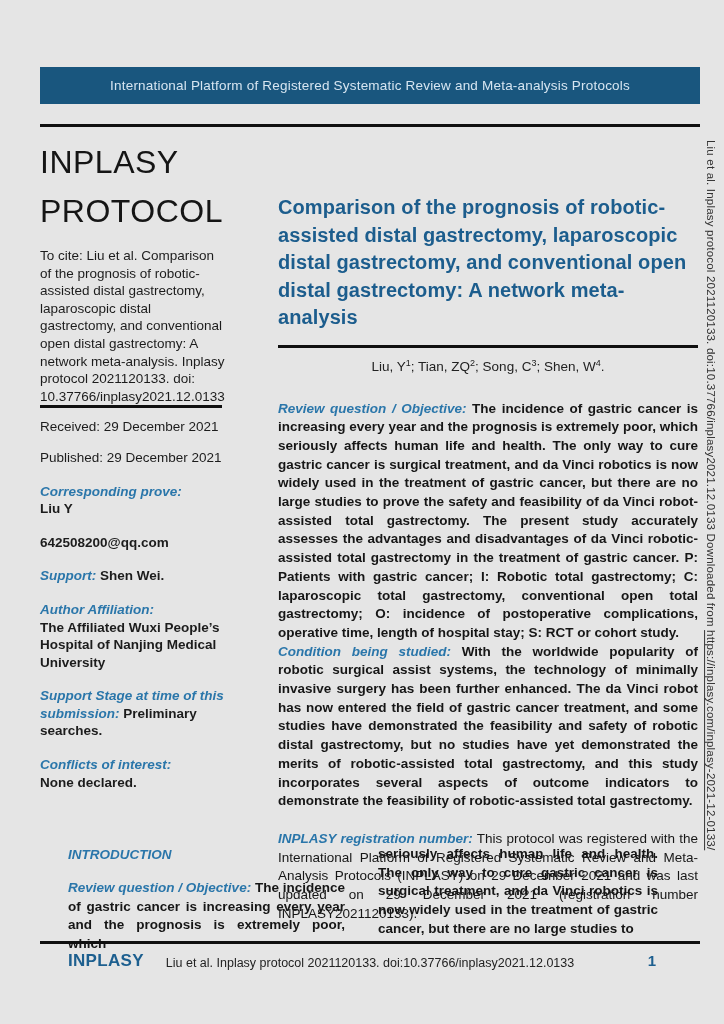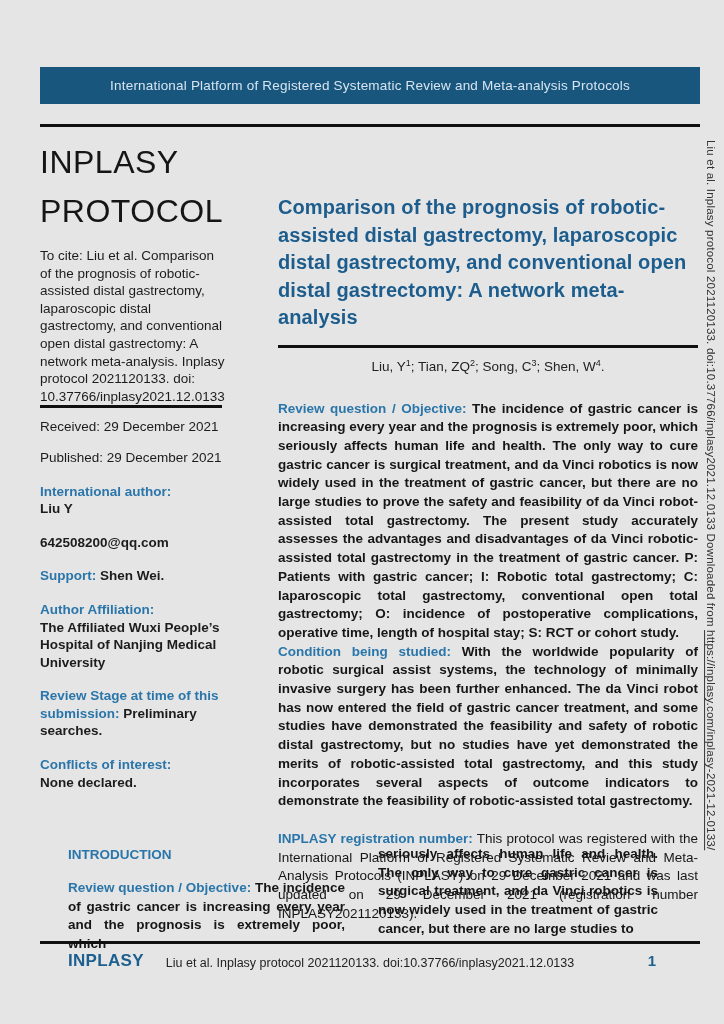--- a/index.html
+++ b/index.html
@@ -22,21 +22,21 @@
     color:#151515; letter-spacing:0.5px; font-weight:400;
   }
   .leftcol {
     position:absolute; left:40px; top:247px; width:186px;
     font-size:13.5px; line-height:17.6px; color:#1c1c1c;
   }
   .leftcol .cite { }
   .leftcol .lc-rule { width:182px; height:3px; background:#101010; margin:0 0 10px 0; }
   .leftcol .dateline { margin-bottom:13px; }
   .lc-block { margin-top:16px; }
-  .blue { color:#2a76aa; font-weight:bold; }
+  .blue { color:#2a76aa; font-weight:bold;font-style:italic; }
   .bold { font-weight:bold; }
   .rightcol { position:absolute; left:278px; top:150px; width:420px;margin-top:44px; }
   .title {
     font-size:20px; font-weight:bold; color:#1c5d8d; line-height:27.5px;
     letter-spacing:0.1px; margin-bottom:13px;
   }
   .rc-rule { width:420px; height:3px; background:#101010; margin-bottom:11px; }
   .authors { font-size:13.5px; color:#222; margin-bottom:26px;text-align:center; }
   .authors sup { font-size:9px; line-height:0; }
   .body-p {
@@ -83,38 +83,38 @@
     <div>PROTOCOL</div>
   </div>
 
   <div class="leftcol">
     <div class="cite">To cite: Liu et al. Comparison of the prognosis of robotic-assisted distal gastrectomy, laparoscopic distal gastrectomy, and conventional open distal gastrectomy: A network meta-analysis. Inplasy protocol 2021120133. doi: 10.37766/inplasy2021.12.0133</div>
     <div class="lc-rule"></div>
     <div class="dateline">Received: 29 December 2021</div>
     <div class="dateline">Published: 29 December 2021</div>
 
     <div class="lc-block">
-      <div class="blue">International author:</div>
+      <div class="blue">Corresponding prove:</div>
       <div class="bold">Liu Y</div>
     </div>
 
     <div class="lc-block bold">642508200@qq.com</div>
 
     <div class="lc-block">
       <span class="blue">Support:</span>
       <span class="bold">Shen Wei.</span>
     </div>
 
     <div class="lc-block">
       <div class="blue">Author Affiliation:</div>
       <div class="bold">The Affiliated Wuxi People’s Hospital of Nanjing Medical University</div>
     </div>
 
     <div class="lc-block">
-      <span class="blue">Review Stage at time of this submission:</span>
+      <span class="blue">Support Stage at time of this submission:</span>
       <span class="bold">Preliminary searches.</span>
     </div>
 
     <div class="lc-block">
       <div class="blue">Conflicts of interest:</div>
       <div class="bold">None declared.</div>
     </div>
   </div>
 
   <div class="rightcol">

